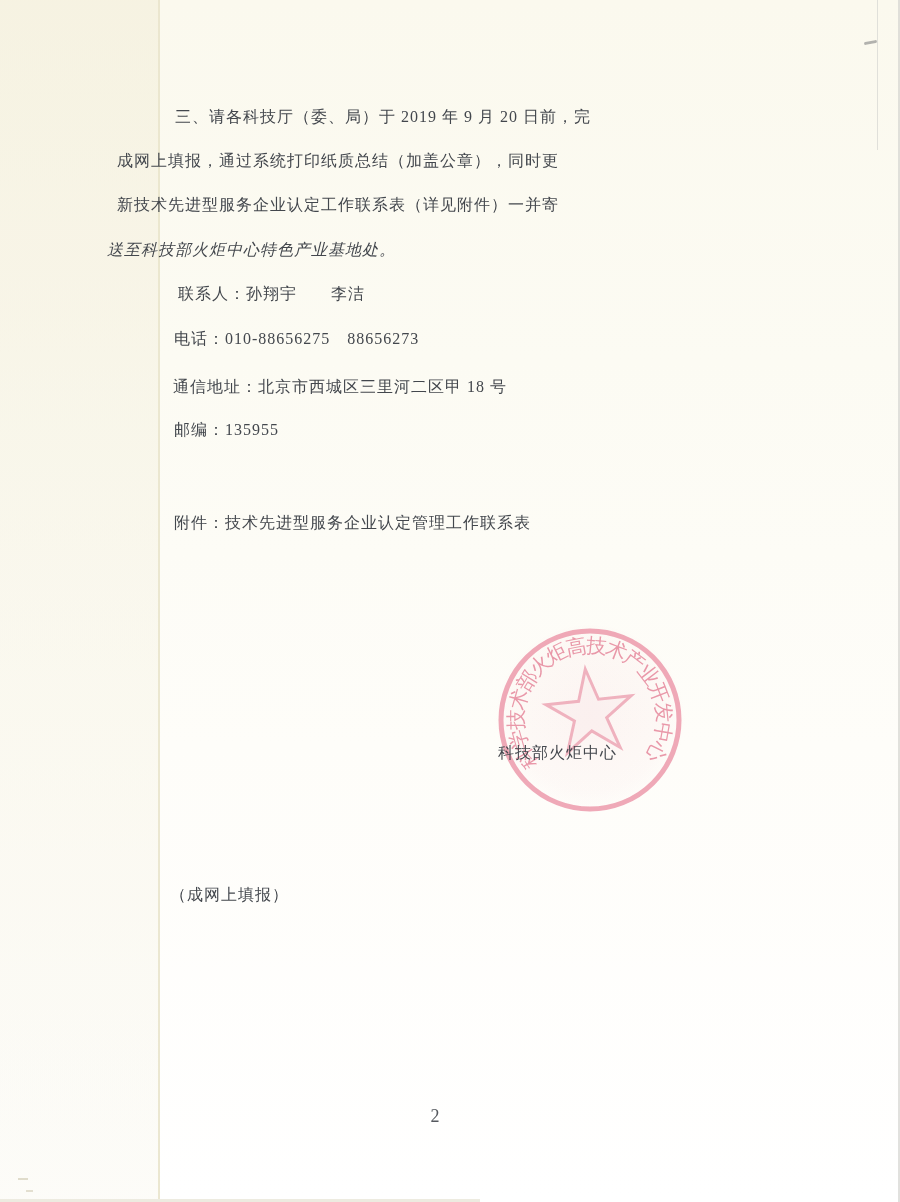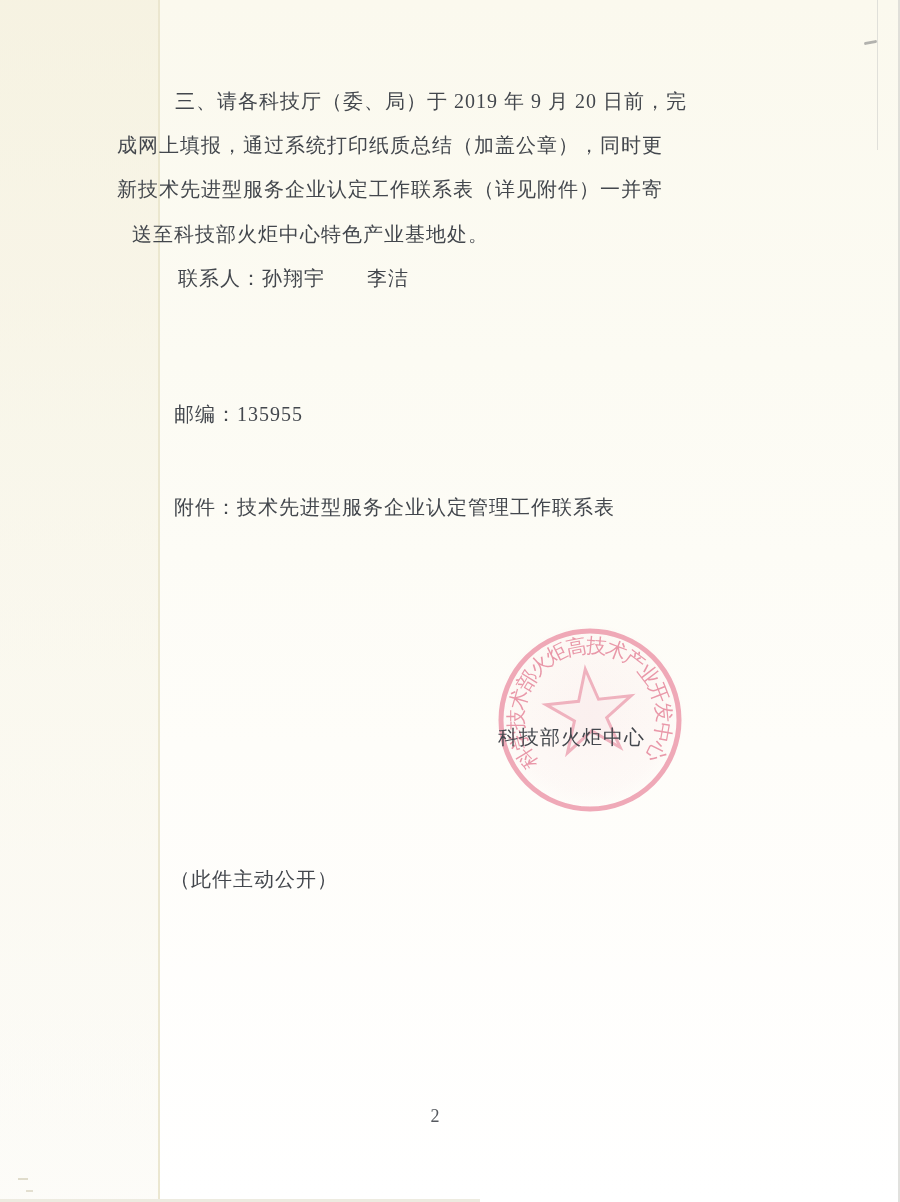--- a/index.html
+++ b/index.html
@@ -36,31 +36,32 @@
     position: absolute; left: 864px; top: 41px; width: 13px; height: 3px;
     background: #9a9a98; border-radius: 2px; transform: rotate(-10deg); opacity: 0.75;
   }
   .speck-1 { position: absolute; left: 18px; top: 1178px; width: 10px; height: 2px; background: #e0dccb; }
   .speck-2 { position: absolute; left: 26px; top: 1190px; width: 7px;  height: 2px; background: #e3dfd0; }
   .bottom-edge { position: absolute; left: 0; top: 1199px; width: 480px; height: 3px; background: #edebe0; }
 
   
   .tl {
     position: absolute;
-    font-size: 20px;
+    font-size: 16px;
     line-height: 30px;
     letter-spacing: 1px;
     color: #43474d;
     white-space: nowrap;
     z-index: 3;
+    margin-top: 16px;
   }
   .p1  { left: 175px; top: 86px;  }
   .p2  { left: 117px; top: 130px; }
   .p3  { left: 117px; top: 174px; }
-  .p4  { left: 132px; top: 219px; }
+  .p4  { left: 107px; top: 219px; font-style: italic; }
   .c1  { left: 178px; top: 263px; }
   .c2  { left: 174px; top: 308px; }
   .c3  { left: 173px; top: 356px; }
   .c4  { left: 174px; top: 399px; }
   .att { left: 174px; top: 492px; }
   .sig-org  { left: 498px; top: 722px; }
   .sig-date { left: 489px; top: 764px; }
   .note { left: 170px; top: 864px; }
   .page-number {
     position: absolute; left: 400px; top: 1106px; width: 70px;
@@ -103,23 +104,25 @@
       <polygon points="0,-45 10,-13.8 42.8,-13.9 16.2,5.3 26.5,36.4 0,17 -26.5,36.4 -16.2,5.3 -42.8,-13.9 -10,-13.8" transform="translate(0,-6) rotate(-6)" fill="rgba(246,214,222,0.22)" stroke="#ec9fb0" stroke-width="3" opacity="0.85"></polygon>
     </svg>
   </div>
 
   <div class="tl p1">三、请各科技厅（委、局）于 2019 年 9 月 20 日前，完</div>
   <div class="tl p3">新技术先进型服务企业认定工作联系表（详见附件）一并寄</div>
   <div class="tl p2">成网上填报，通过系统打印纸质总结（加盖公章），同时更</div>
   <div class="tl p4">送至科技部火炬中心特色产业基地处。</div>
 
   <div class="tl c1">联系人：孙翔宇　　李洁</div>
+  <div class="tl c2">电话：010-88656275　88656273</div>
+  <div class="tl c3">通信地址：北京市西城区三里河二区甲 18 号</div>
   <div class="tl c4">邮编：135955</div>
 
   <div class="tl sig-org">科技部火炬中心</div>
 
   <div class="tl att">附件：技术先进型服务企业认定管理工作联系表</div>
 
-  <div class="tl note">（此件主动公开）</div>
+  <div class="tl note">（成网上填报）</div>
 
   <div class="page-number">2</div>
 
 </div>
 
 </body></html>

